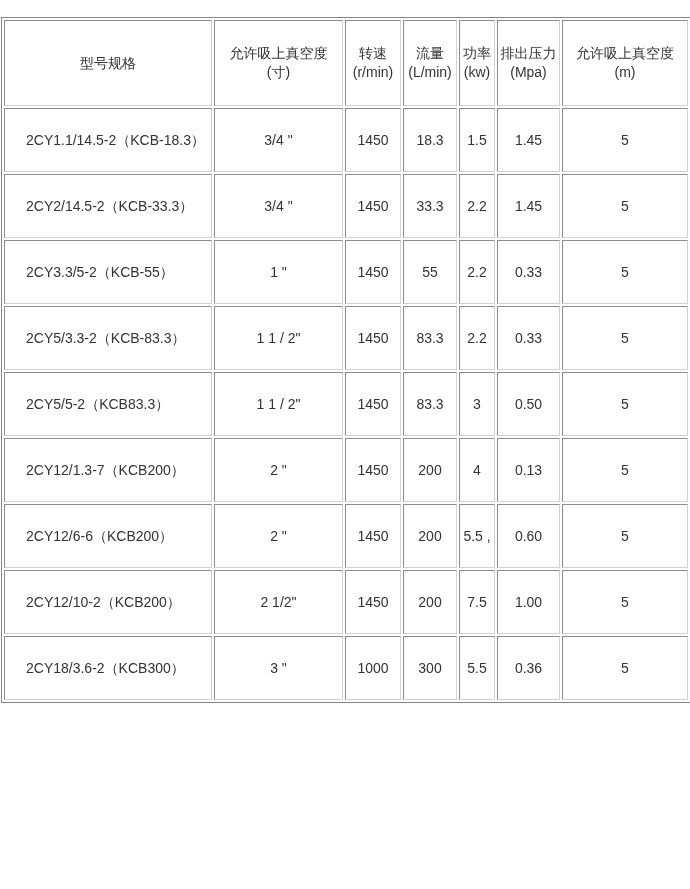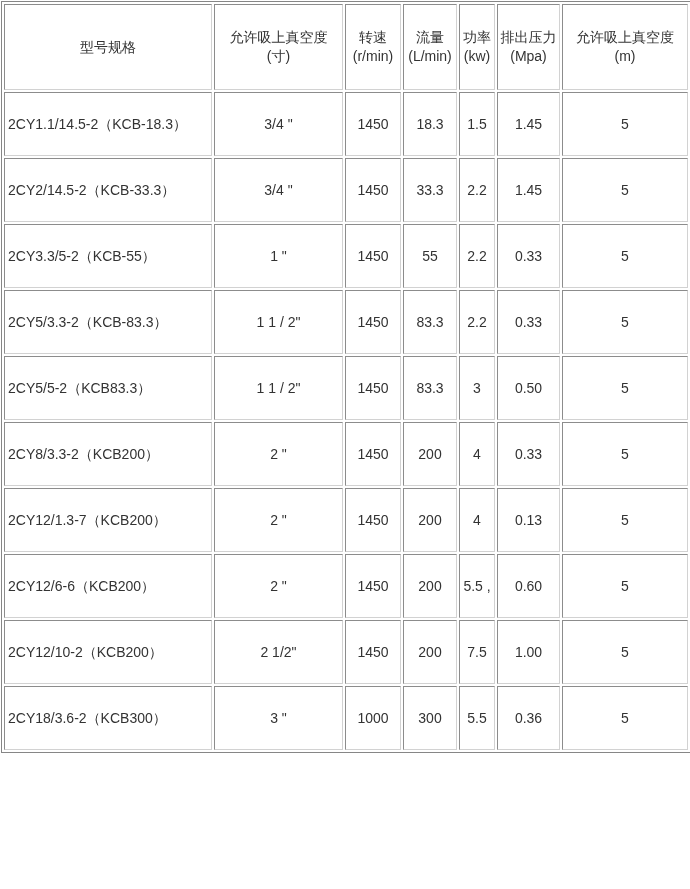--- a/index.html
+++ b/index.html
@@ -13,39 +13,40 @@
     color: #333333;
   }
   table.spec-table {
     box-sizing: border-box;
     width: 688px;
     table-layout: fixed;
     border-collapse: separate;
     border-spacing: 2px;
     border: 1px solid #868686;
     background: #ffffff;
+    margin-top: 16px;
   }
   .spec-table th, .spec-table td {
     box-sizing: border-box;
     border: 1px solid;
     border-color: #8c8c8c #d2d2d2 #d2d2d2 #8c8c8c;
     font-size: 14px;
     font-weight: normal;
     vertical-align: middle;
     text-align: center;
     background: #ffffff;
     line-height: 1.35;
     overflow: hidden;
     padding: 0;
   }
   .spec-table th { height: 86px; }
   .spec-table td { height: 64px; }
   .spec-table td.model {
     text-align: left;
-    padding-left: 3px;
+    padding-left: 21px;
   }
   .hdr-sub { display: block; }
 </style>
 </head>
 <body>
 
 <table class="spec-table">
   <colgroup>
     <col style="width:208px">
       <col style="width:129px">
@@ -126,29 +127,20 @@
     <tr>
       <td class="model">2CY5/5-2（KCB83.3）</td>
       <td>1 1 / 2"</td>
       <td>1450</td>
       <td>83.3</td>
       <td>3</td>
       <td>0.50</td>
       <td>5</td>
     </tr>
     <tr>
-      <td class="model">2CY8/3.3-2（KCB200）</td>
-      <td>2 "</td>
-      <td>1450</td>
-      <td>200</td>
-      <td>4</td>
-      <td>0.33</td>
-      <td>5</td>
-    </tr>
-    <tr>
       <td class="model">2CY12/1.3-7（KCB200）</td>
       <td>2 "</td>
       <td>1450</td>
       <td>200</td>
       <td>4</td>
       <td>0.13</td>
       <td>5</td>
     </tr>
     <tr>
       <td class="model">2CY12/6-6（KCB200）</td>

